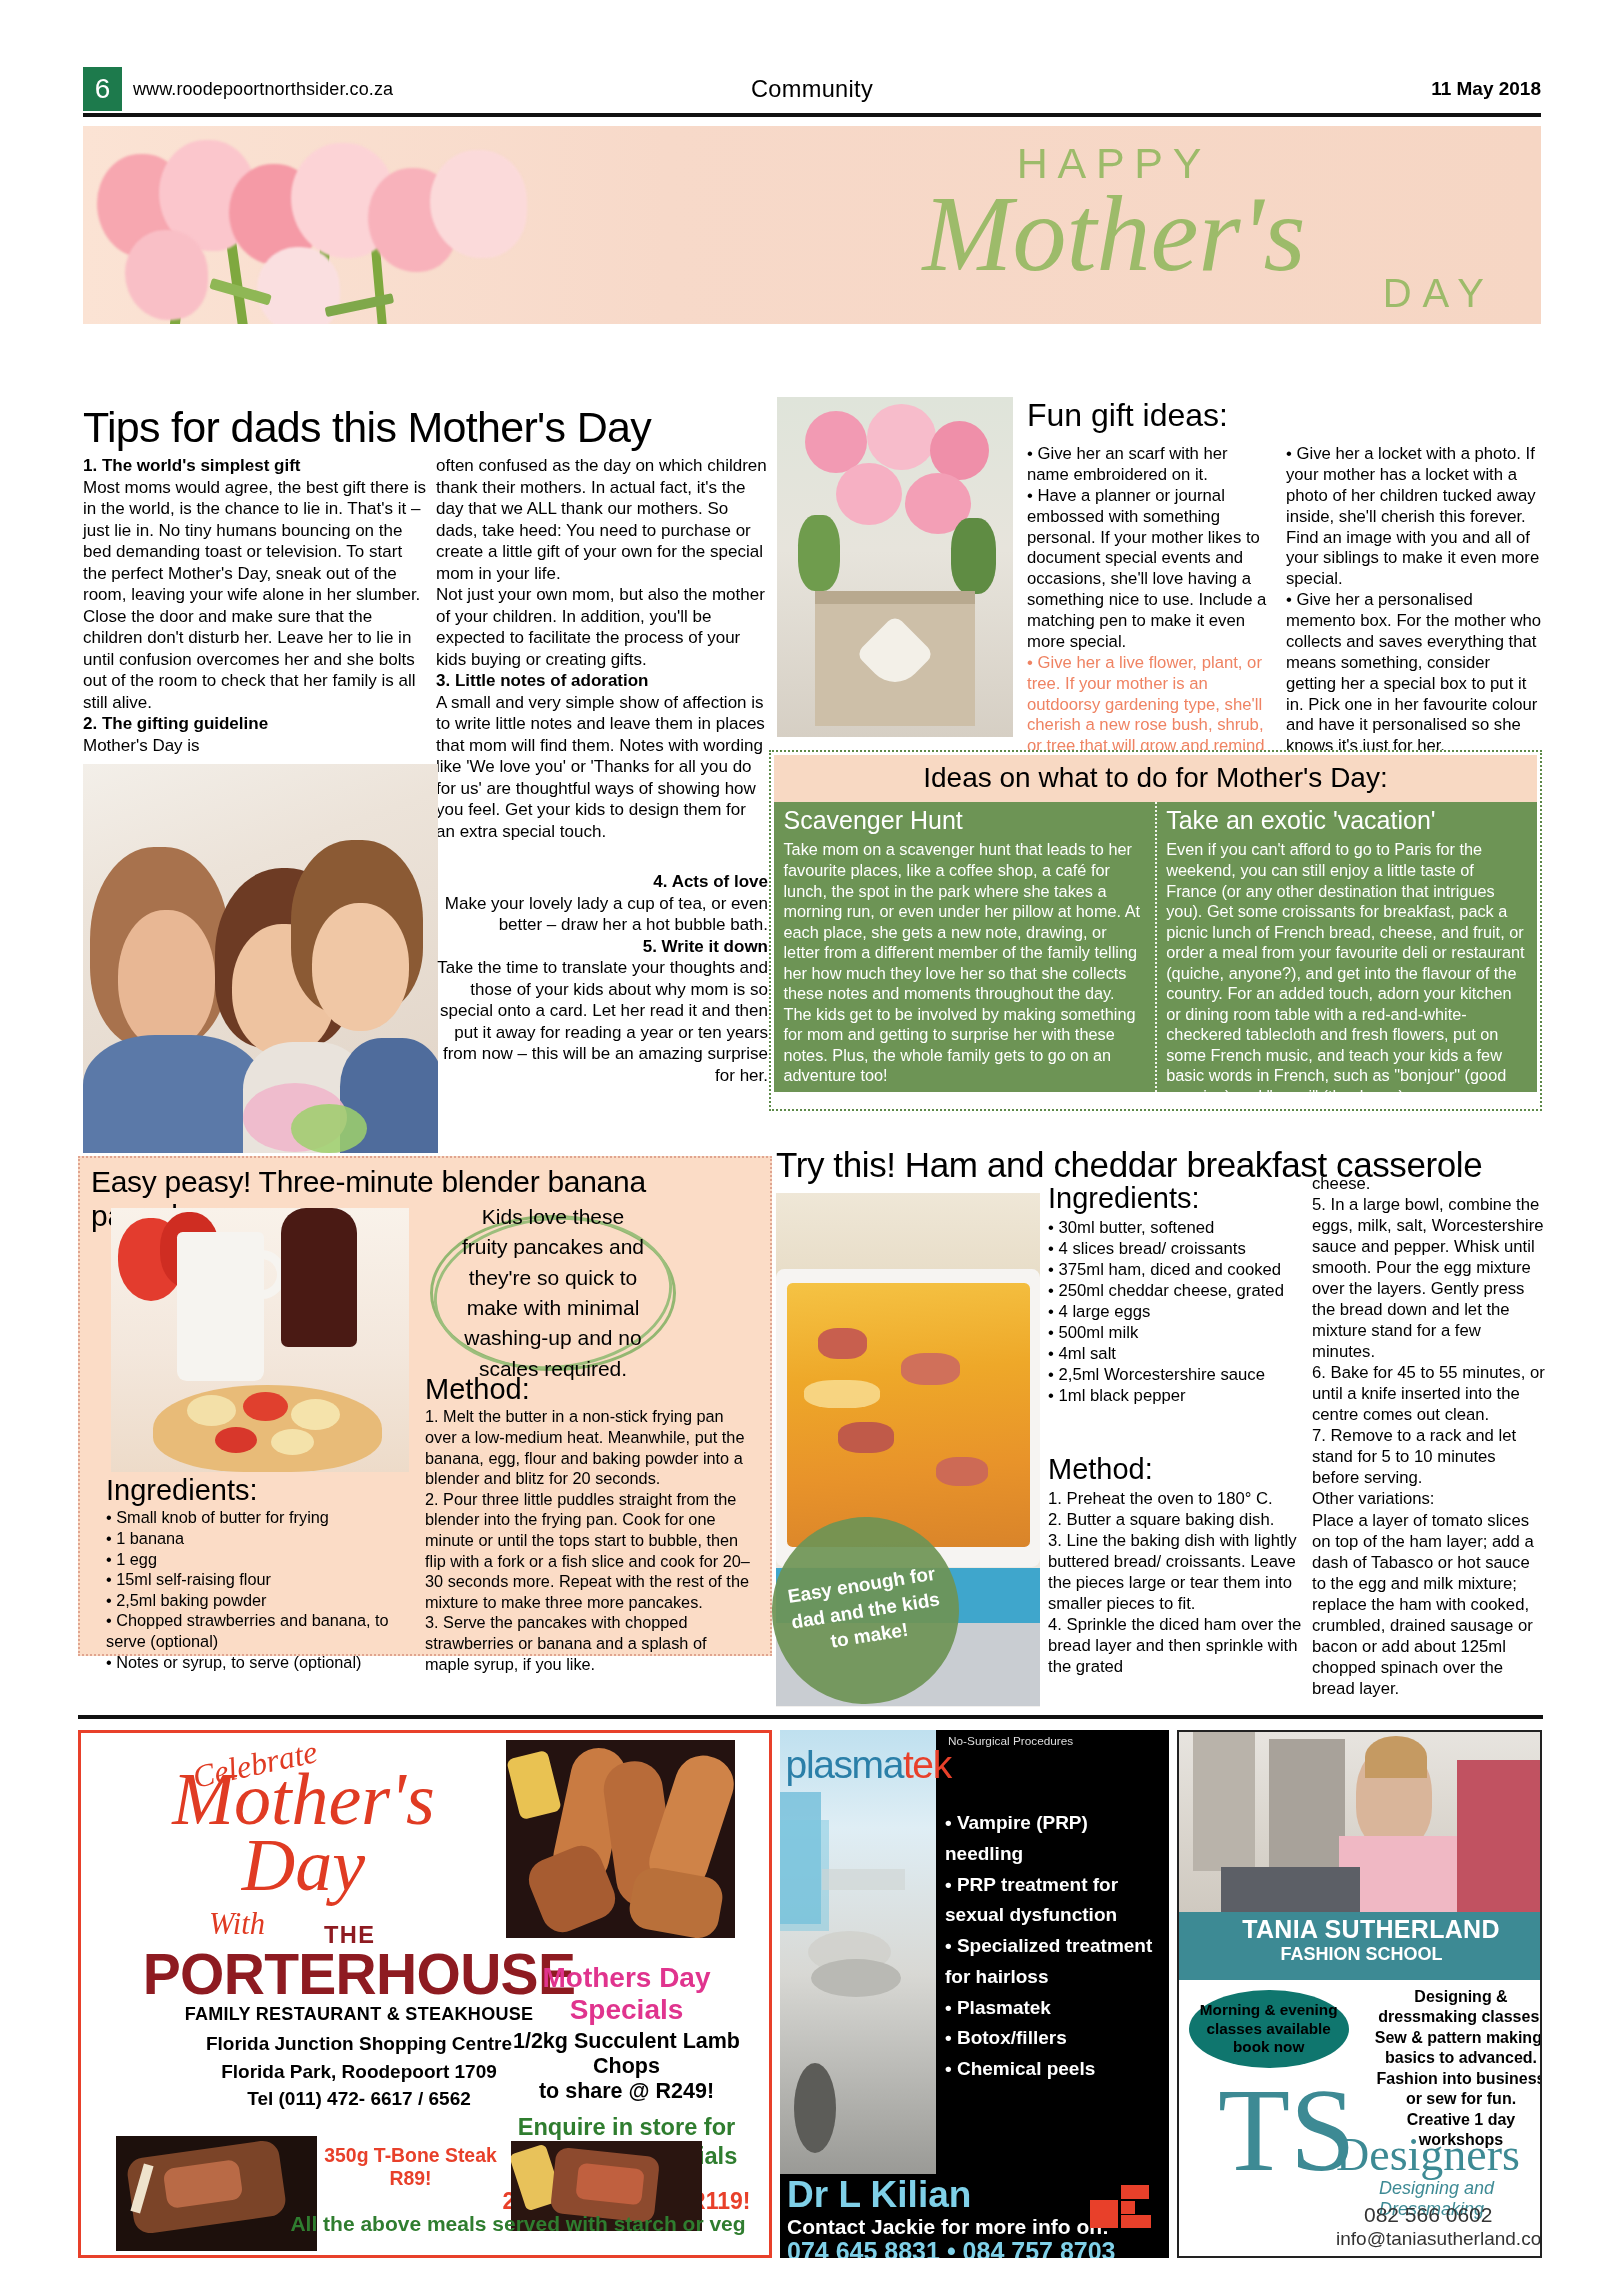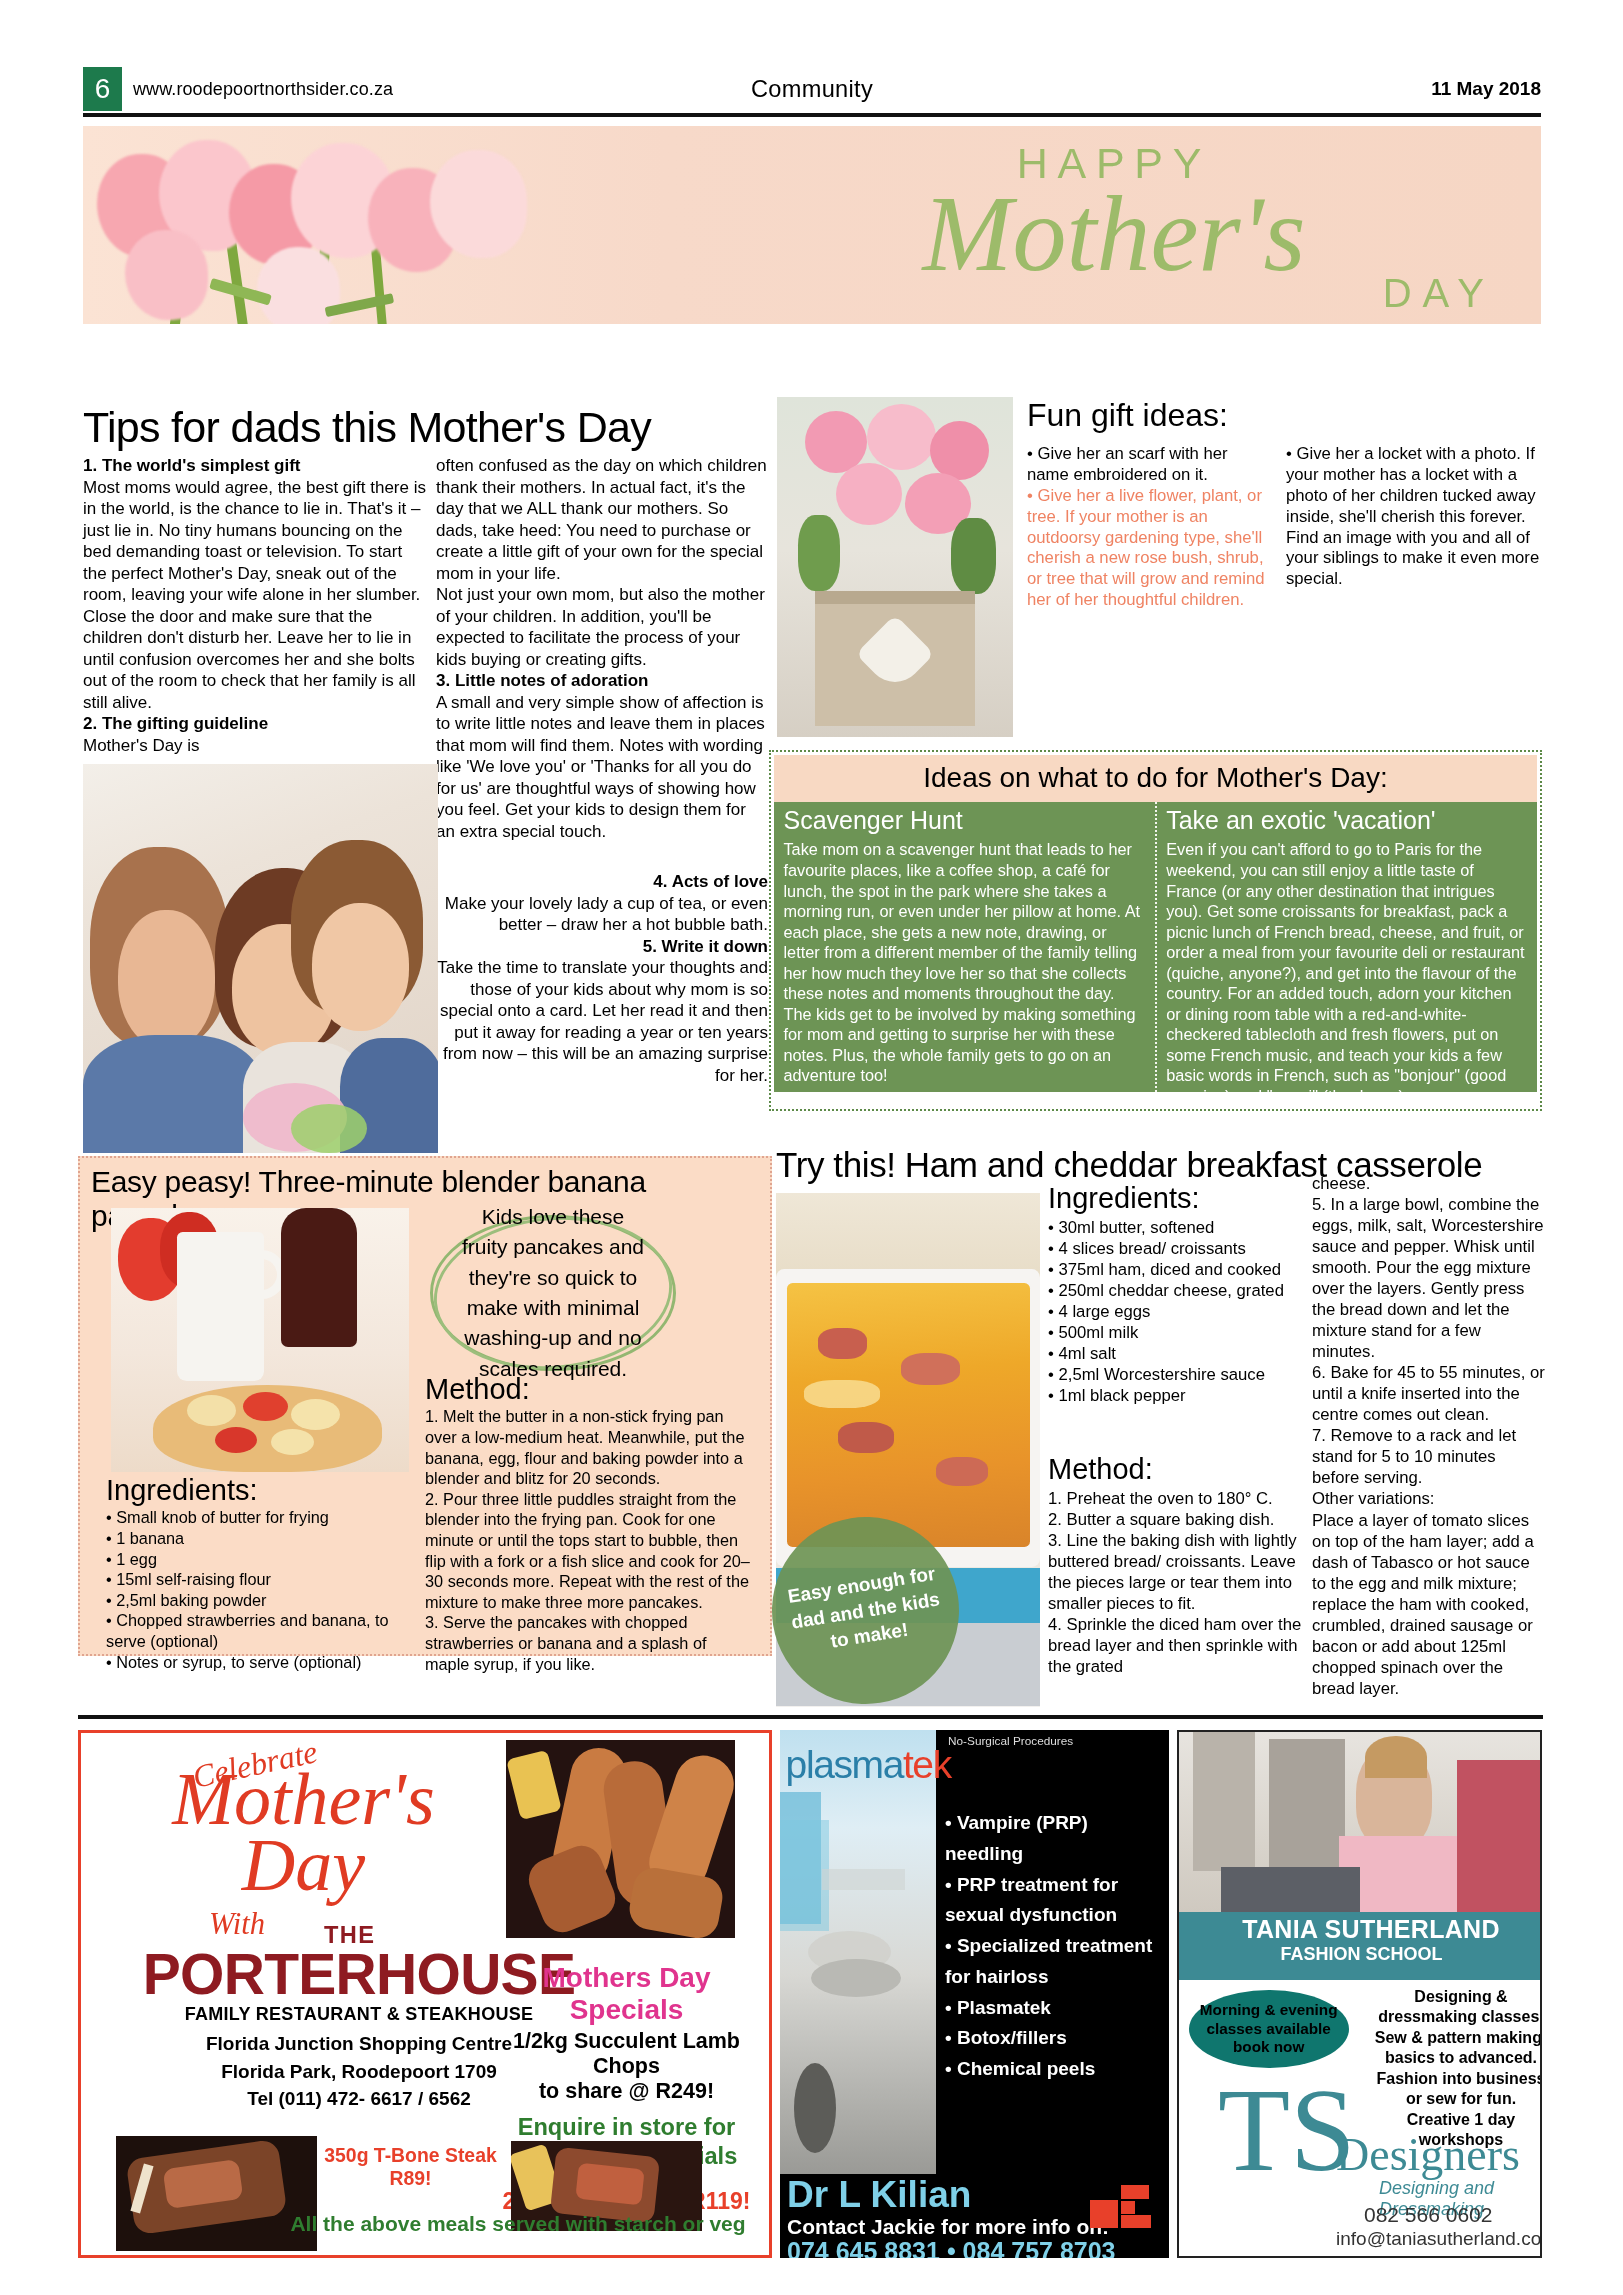--- a/index.html
+++ b/index.html
@@ -215,24 +215,26 @@
     <div style="position:absolute;left:128px;top:76px;width:66px;height:61px;background:#f39fb6;border-radius:50%"></div>
     <div style="position:absolute;left:21px;top:118px;width:42px;height:76px;background:#6f9c4d;border-radius:40%"></div>
     <div style="position:absolute;left:174px;top:121px;width:45px;height:76px;background:#5f8c43;border-radius:40%"></div>
     <div style="position:absolute;left:38px;top:194px;width:160px;height:135px;background:#cdbfa8"></div>
     <div style="position:absolute;left:38px;top:194px;width:160px;height:12.5px;background:#b8a98f"></div>
     <div style="position:absolute;left:90px;top:229px;width:56px;height:56px;background:#f3f0e8;transform:rotate(45deg);border-radius:9.7px 9.7px 50% 9.7px"></div>
   </div>
   <div class="fg-title">Fun gift ideas:</div>
   <div class="fg-c1">
     <p>• Give her an scarf with her name embroidered on it.</p>
+    <p>• Have a planner or journal embossed with something personal. If your mother likes to document special events and occasions, she'll love having a something nice to use. Include a matching pen to make it even more special.</p>
     <p class="coral">• Give her a live flower, plant, or tree. If your mother is an outdoorsy gardening type, she'll cherish a new rose bush, shrub, or tree that will grow and remind her of her thoughtful children.</p>
   </div>
   <div class="fg-c2">
     <p>• Give her a locket with a photo. If your mother has a locket with a photo of her children tucked away inside, she'll cherish this forever. Find an image with you and all of your siblings to make it even more special.</p>
+    <p>• Give her a personalised memento box. For the mother who collects and saves everything that means something, consider getting her a special box to put it in. Pick one in her favourite colour and have it personalised so she knows it's just for her.</p>
   </div>
 
   <div class="ideas">
     <div class="ideas-head">Ideas on what to do for Mother's Day:</div>
     <div class="ideas-body">
       <div class="ideas-col">
         <div class="ideas-sub">Scavenger Hunt</div>
         <div class="ideas-txt">Take mom on a scavenger hunt that leads to her favourite places, like a coffee shop, a café for lunch, the spot in the park where she takes a morning run, or even under her pillow at home. At each place, she gets a new note, drawing, or letter from a different member of the family telling her how much they love her so that she collects these notes and moments throughout the day. The kids get to be involved by making something for mom and getting to surprise her with these notes. Plus, the whole family gets to go on an adventure too!</div>
       </div>
       <div class="ideas-col right">

